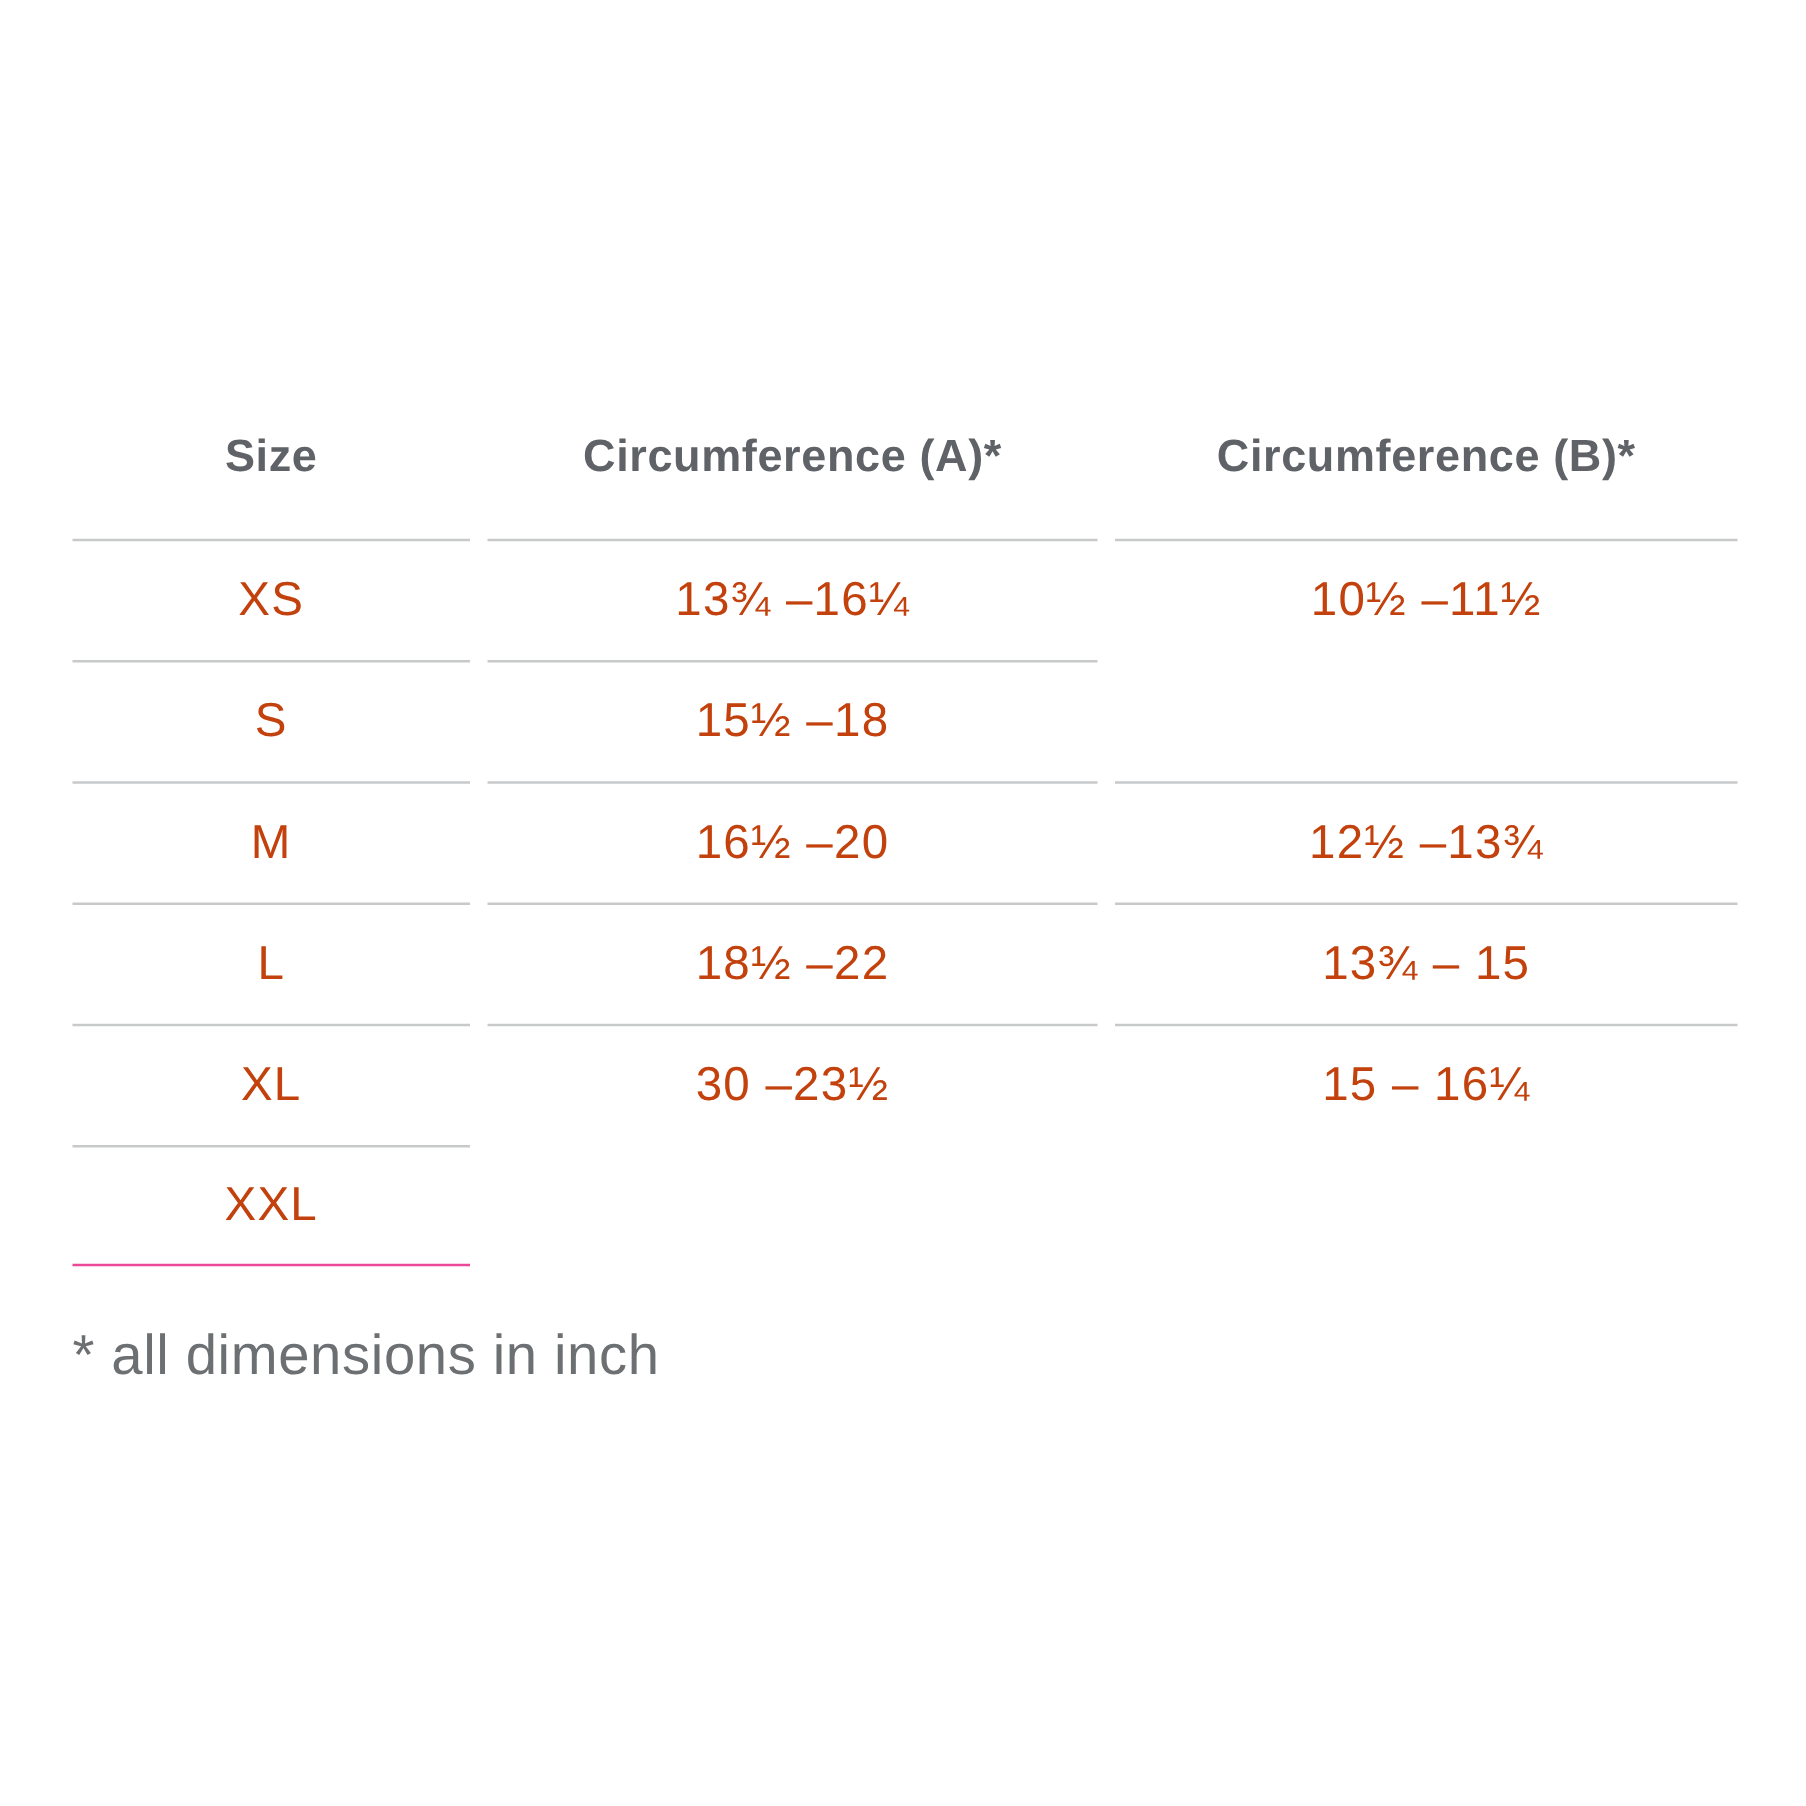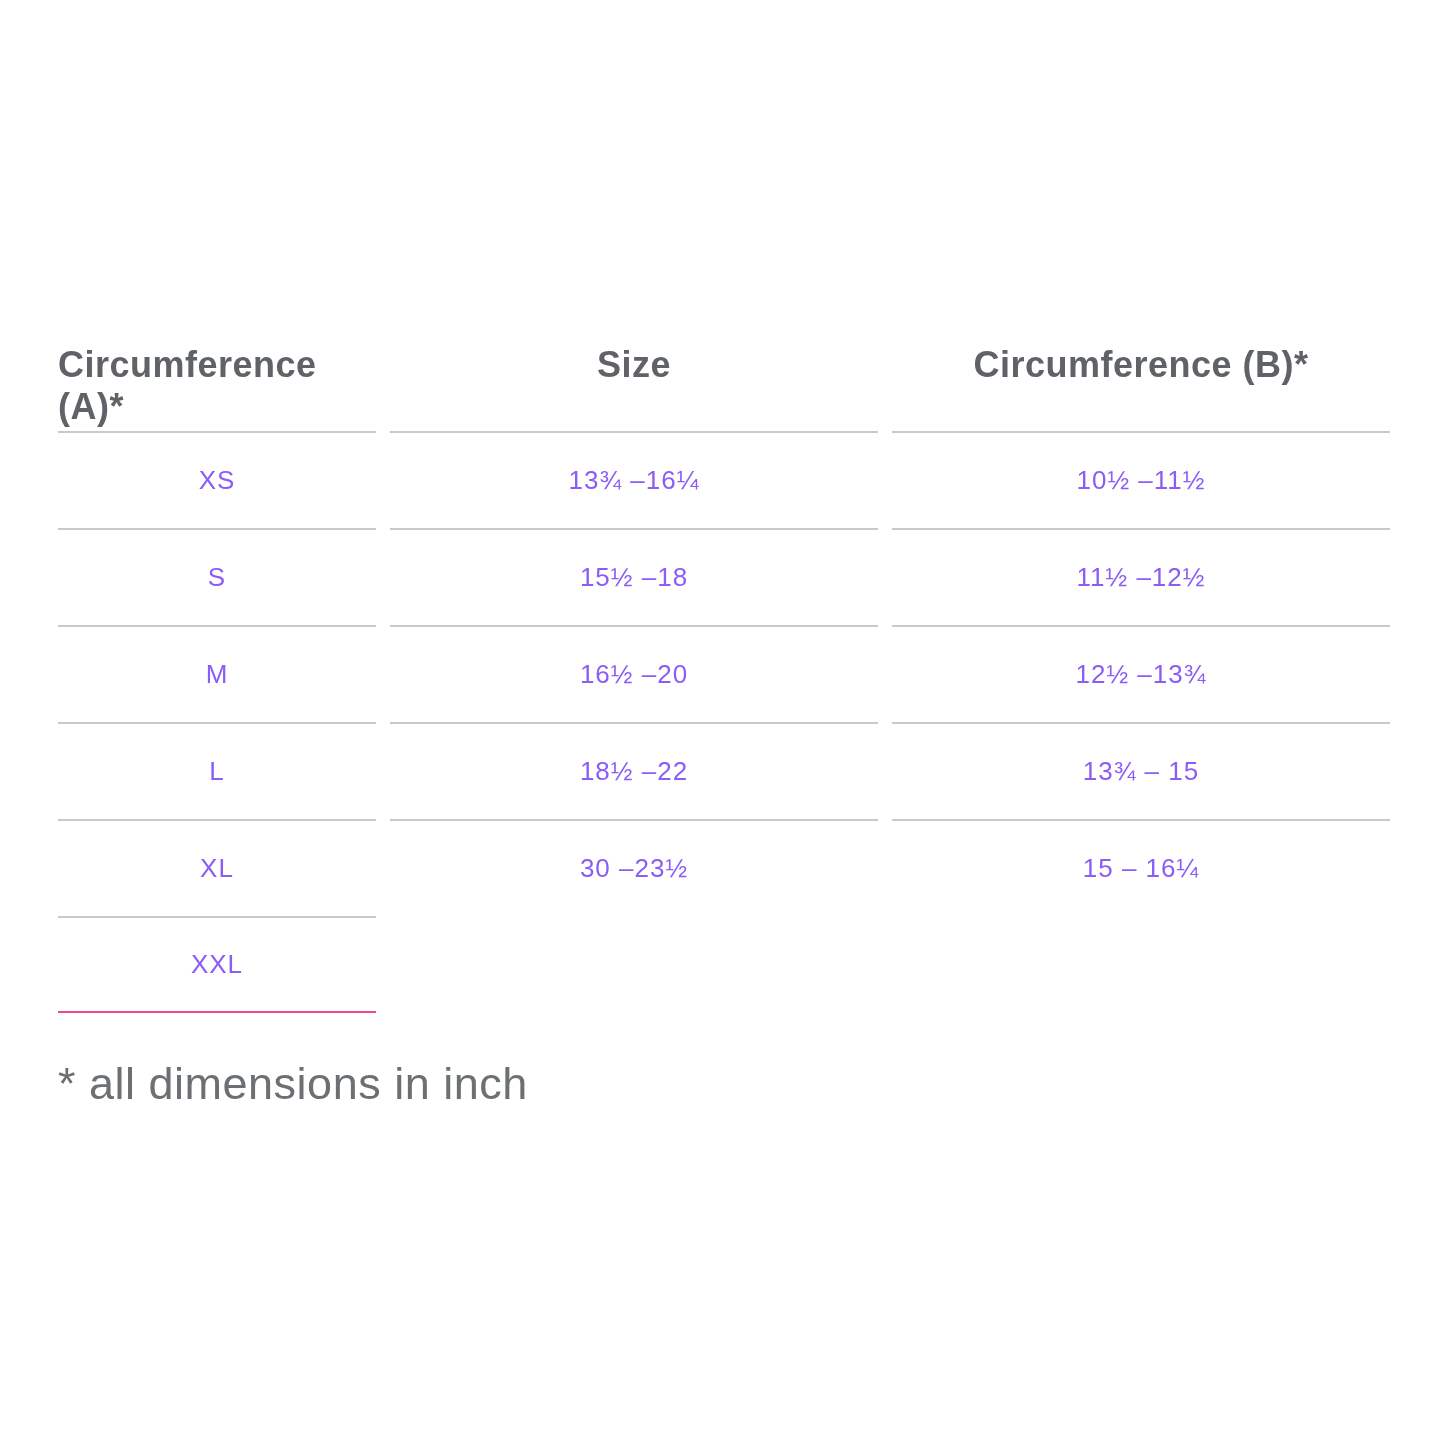--- a/index.html
+++ b/index.html
@@ -35,23 +35,23 @@
     font-weight: bold;
     color: #5f6266;
     letter-spacing: 0.5px;
   }
   .data-row { height: 97px; }
   .data-row .cell {
     display: flex;
     align-items: center;
     justify-content: center;
     border-top: 2px solid #c7c9ca;
-    font-size: 26px;
+    font-size: 38px;
     font-weight: 400;
-    color: #8b5cf6;
+    color: #c2410c;
     letter-spacing: 1px;
   }
   .data-row.last .cell {
     border-bottom: 2px solid #ec4899;
   }
   .footnote {
     position: absolute;
     left: 58px;
     top: 1058px;
     font-size: 45px;
@@ -60,35 +60,34 @@
   }
 </style>
 </head>
 <body>
 
 <div class="page">
 
   <div class="size-table">
 
     <div class="row header-row">
+      <div class="cell">Size</div>
       <div class="cell">Circumference (A)*</div>
-      <div class="cell">Size</div>
       <div class="cell">Circumference (B)*</div>
     </div>
 
     <div class="row data-row">
       <div class="cell">XS</div>
       <div class="cell">13¾ –16¼</div>
       <div class="cell">10½ –11½</div>
     </div>
 
     <div class="row data-row">
       <div class="cell">S</div>
       <div class="cell">15½ –18</div>
-      <div class="cell">11½ –12½</div>
     </div>
 
     <div class="row data-row">
       <div class="cell">M</div>
       <div class="cell">16½ –20</div>
       <div class="cell">12½ –13¾</div>
     </div>
 
     <div class="row data-row">
       <div class="cell">L</div>

